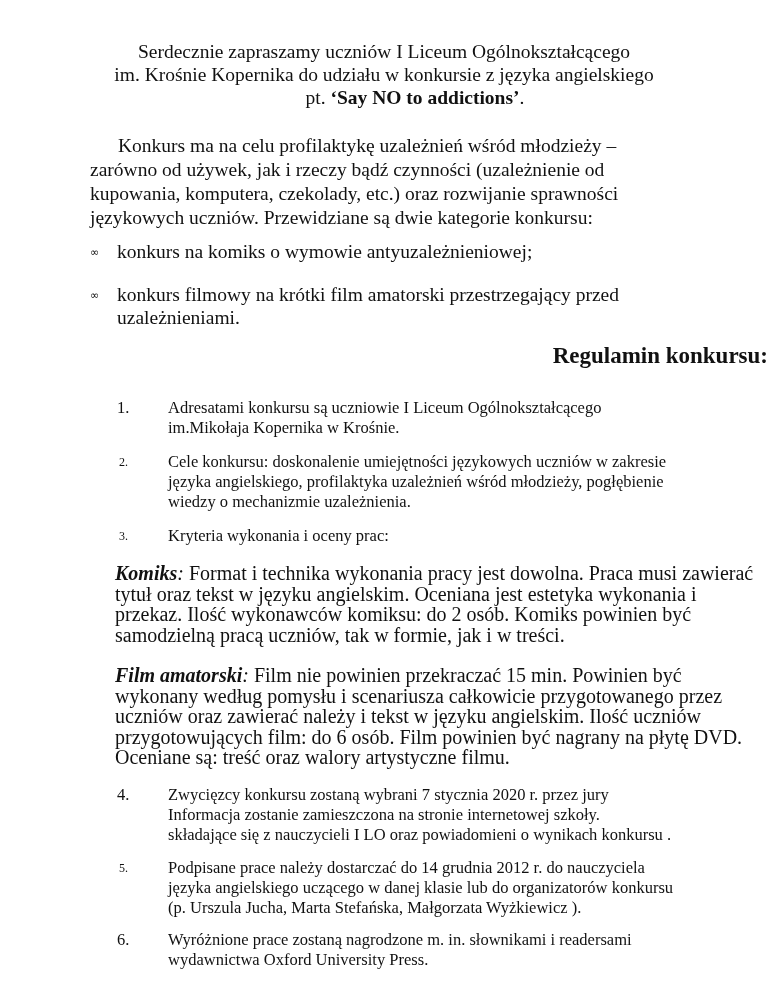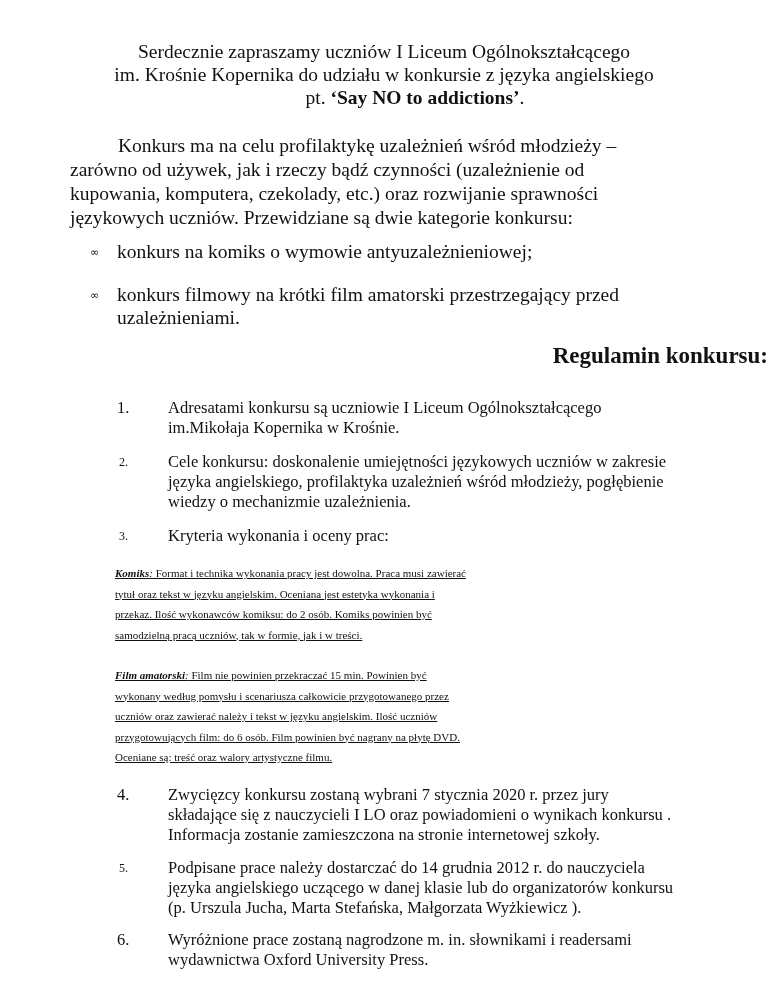--- a/index.html
+++ b/index.html
@@ -37,21 +37,21 @@
     .para {
       position: absolute;
       top: 134px;
       left: 70px;
       width: 660px;
       font-size: 19.5px;
       line-height: 24px;
       text-indent: 48px;
     }
     .para div { white-space: nowrap; }
-    .para div + div { text-indent: 0; }
+    .para div + div { text-indent: 0; margin-left: 20px; }
 
     .bullets {
       position: absolute;
       top: 240px;
       left: 0;
       width: 768px;
       font-size: 19.5px;
       line-height: 23px;
     }
     .bullet-item {
@@ -106,23 +106,22 @@
       position: absolute;
       left: 140px;
       width: 610px;
     }
     .rule-item .rtext div { white-space: nowrap; margin-left: 28px; }
 
     .criteria {
       position: absolute;
       left: 115px;
       width: 640px;
-      font-size: 11px;
+      font-size: 20px;
       line-height: 20.5px;
-      text-decoration: underline;
     }
     .criteria div { white-space: nowrap; }
     .criteria .label { font-weight: bold; font-style: italic; }
     .criteria .colon { font-style: italic; }
   </style>
 </head>
 <body>
 
 <div class="page">
 
@@ -193,22 +192,22 @@
     <div>wykonany według pomysłu i scenariusza całkowicie przygotowanego przez</div>
     <div>uczniów oraz zawierać należy i tekst w języku angielskim. Ilość uczniów</div>
     <div>przygotowujących film: do 6 osób. Film powinien być nagrany na płytę DVD.</div>
     <div>Oceniane są: treść oraz walory artystyczne filmu.</div>
   </div>
 
   <div class="rule-item" style="top:785px;">
     <span class="num">4.</span>
     <div class="rtext">
       <div>Zwycięzcy konkursu zostaną wybrani 7 stycznia 2020 r. przez jury</div>
+      <div>Informacja zostanie zamieszczona na stronie internetowej szkoły.</div>
       <div>składające się z nauczycieli I LO oraz powiadomieni o wynikach konkursu .</div>
-      <div>Informacja zostanie zamieszczona na stronie internetowej szkoły.</div>
     </div>
   </div>
 
   <div class="rule-item" style="top:858px;">
     <span class="num small">5.</span>
     <div class="rtext">
       <div>Podpisane  prace należy dostarczać do  14 grudnia  2012 r.  do nauczyciela</div>
       <div>języka angielskiego uczącego w danej klasie lub do organizatorów konkursu</div>
       <div>(p. Urszula Jucha, Marta Stefańska, Małgorzata Wyżkiewicz ).</div>
     </div>

